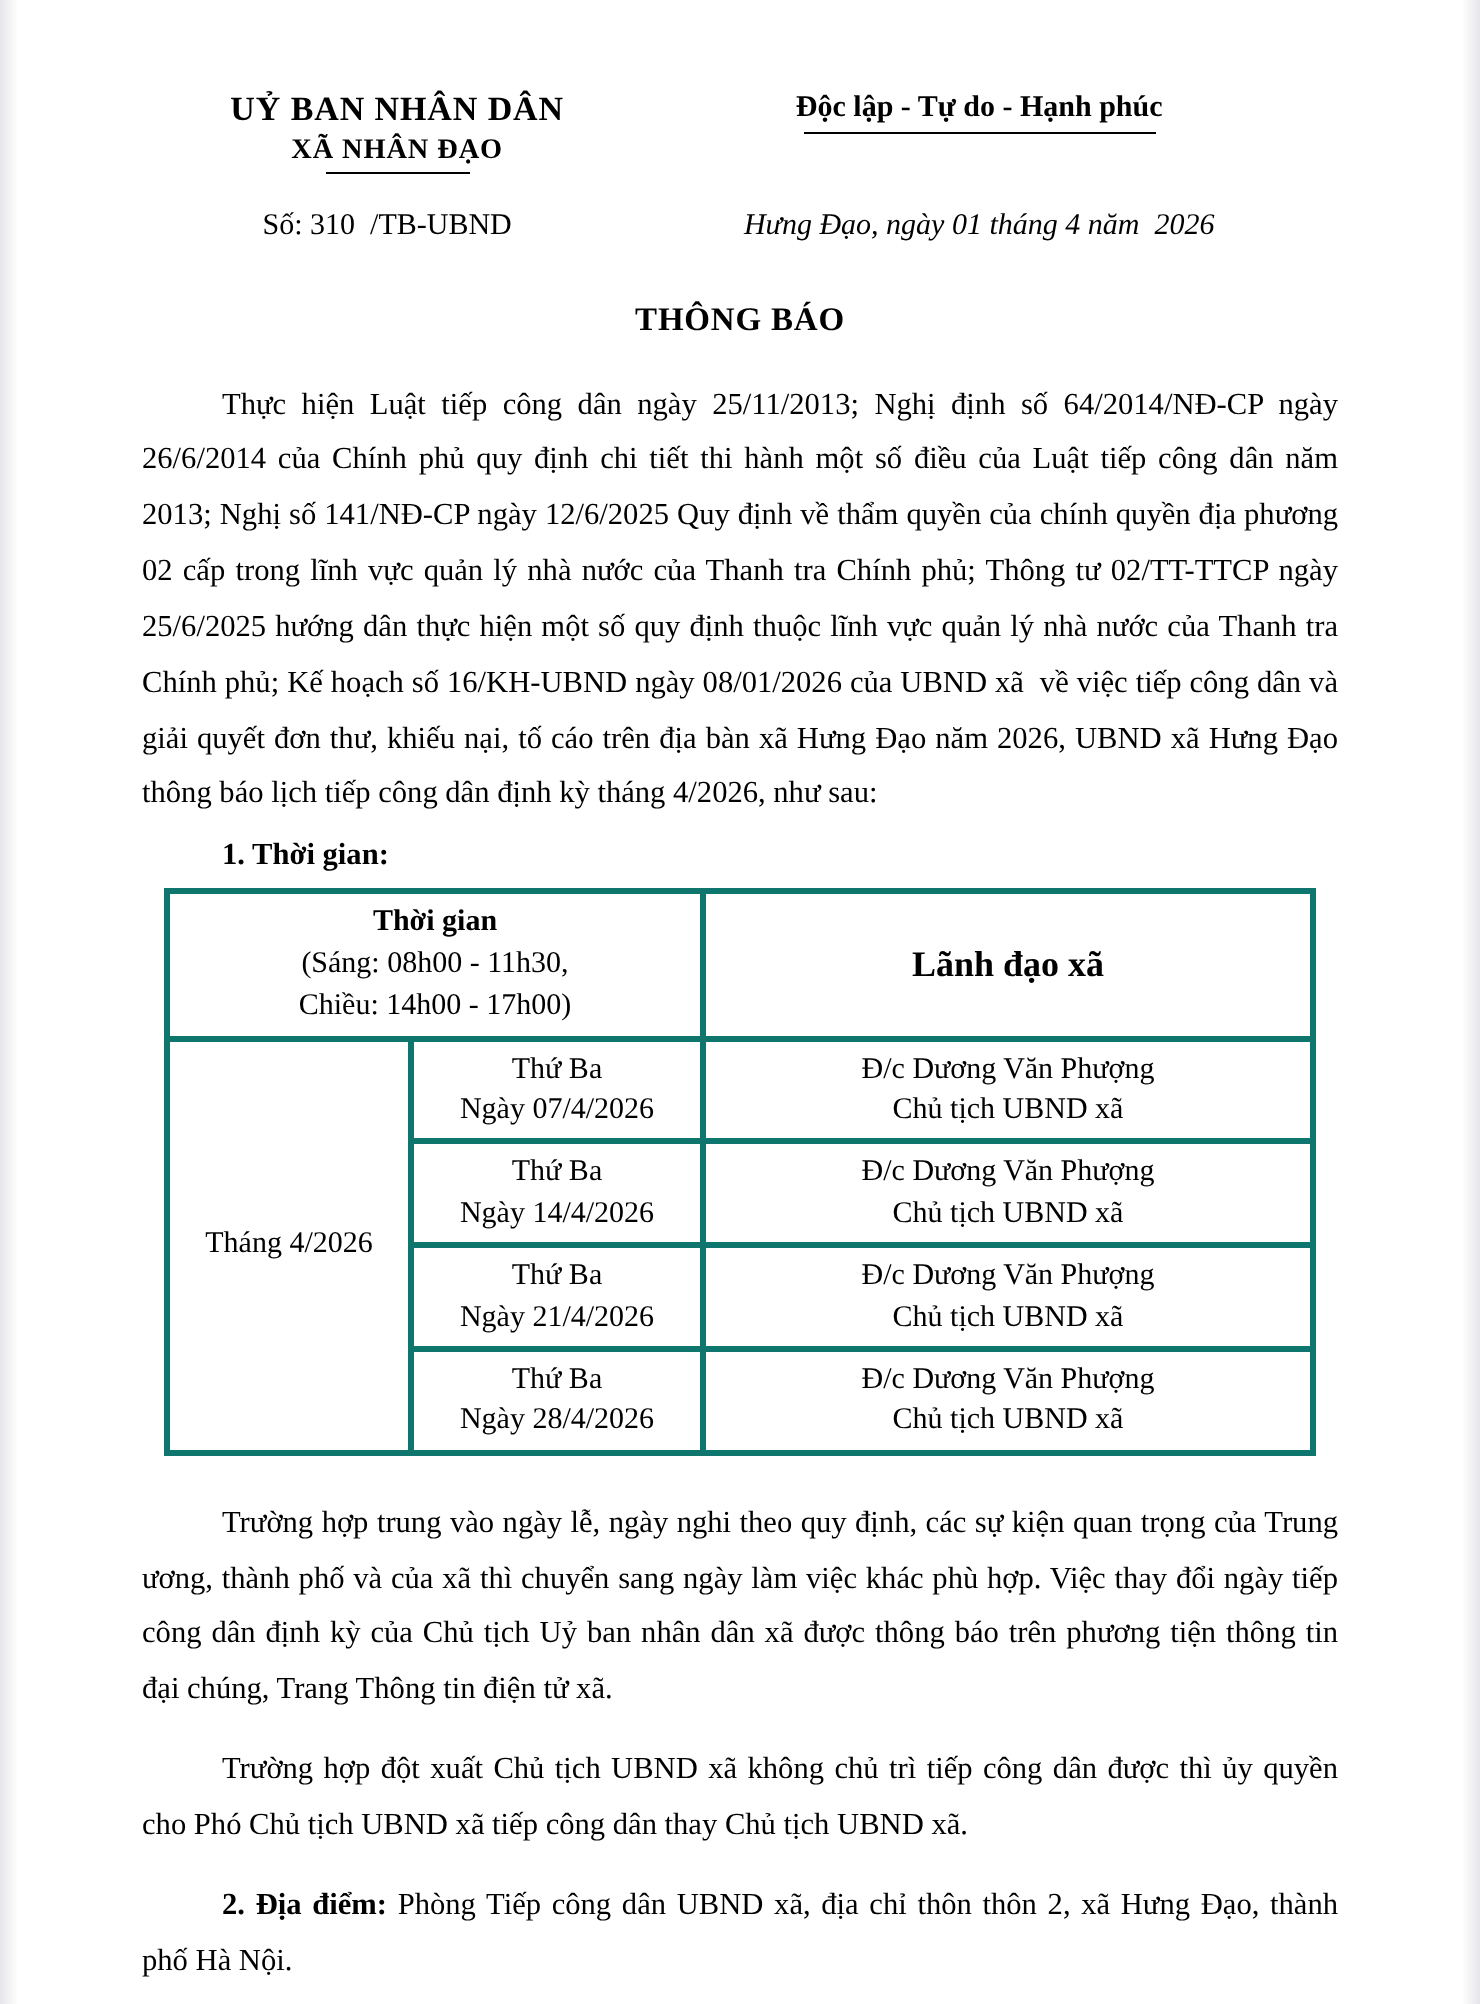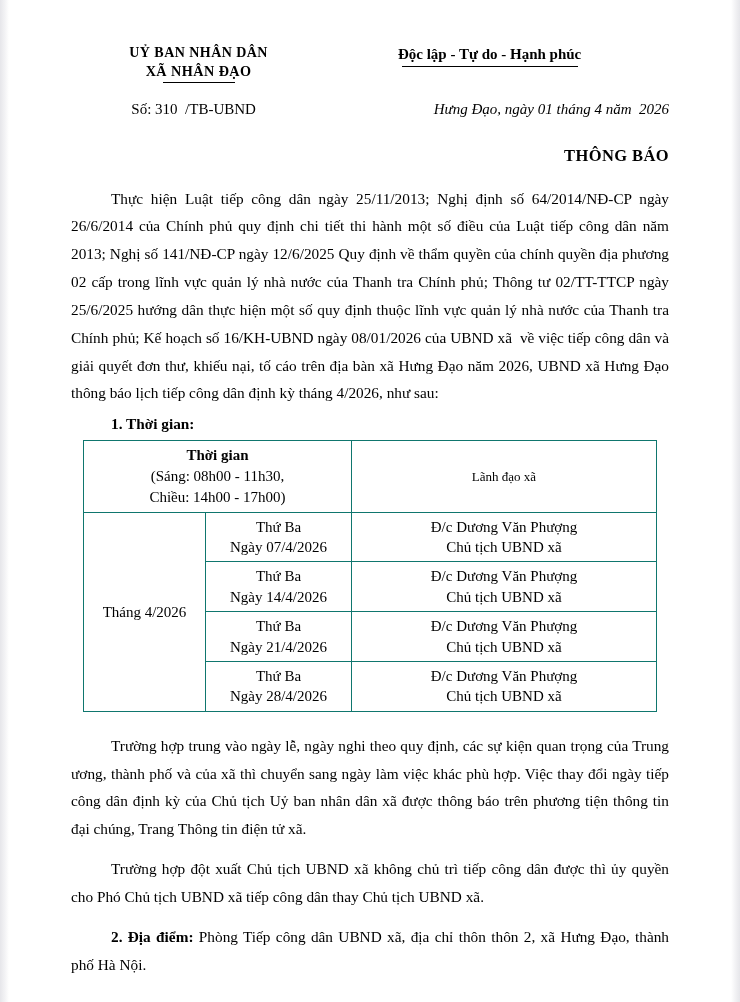--- a/index.html
+++ b/index.html
@@ -58,21 +58,21 @@
     padding-left: 16px;
     box-sizing: border-box;
   }
   .header-right {
     width: 60%;
     text-align: center;
     box-sizing: border-box;
   }
   .org-line {
     font-weight: bold;
-    font-size: 14px;
+    font-size: 17px;
     letter-spacing: .45px;
     line-height: 1.32;
     white-space: pre;
     font-family: Liberation Serif, serif;
   }
   .org-line-2 {
     font-weight: bold;
     font-size: 14.2px;
     letter-spacing: .45px;
     line-height: 1.32;
@@ -119,36 +119,36 @@
     margin-top: 19px;
   }
   .subheader-left {
     width: 40%;
     text-align: center;
     padding-left: 6px;
     box-sizing: border-box;
   }
   .subheader-right {
     width: 60%;
-    text-align: right;
+    text-align: center;
     box-sizing: border-box;
   }
   .doc-number {
     font-size: 15px;
     white-space: pre;
   }
   .place-date {
     font-style: italic;
     font-size: 15px;
     white-space: pre;
   }
 
   
   .title-block {
-    text-align: right;
+    text-align: center;
     margin-top: 27px;
   }
   .title-main {
     font-weight: bold;
     font-size: 16.5px;
     letter-spacing: .4px;
     line-height: 1.3;
   }
   .title-sub {
     font-weight: bold;
@@ -196,21 +196,21 @@
     margin-top: 3px;
     display: flex;
     justify-content: center;
   }
   table.sched {
     border-collapse: collapse;
     width: 573px;
     table-layout: fixed;
   }
   table.sched td, table.sched th {
-    border: 1px solid #0f766e;
+    border: 3px solid #0f766e;
     padding: 4px 4px;
     vertical-align: middle;
     font-size: 15px;
     line-height: 1.36;
   }
   .col-month { width: 122px; }
   .col-day   { width: 146px; }
   .col-lead  { width: 305px; }
 
   th.head-time, th.head-lead {
@@ -222,22 +222,22 @@
     display: block;
     font-size: 15px;
   }
   .head-time-sub {
     display: block;
     font-weight: normal;
     font-size: 15px;
     line-height: 1.4;
   }
   .head-lead-label {
-    font-weight: normal;
-    font-size: 13px;
+    font-weight: bold;
+    font-size: 18px;
   }
   td.month-cell {
     text-align: center;
     font-size: 15px;
   }
   td.day-cell {
     text-align: center;
     line-height: 1.4;
   }
   td.lead-cell {

